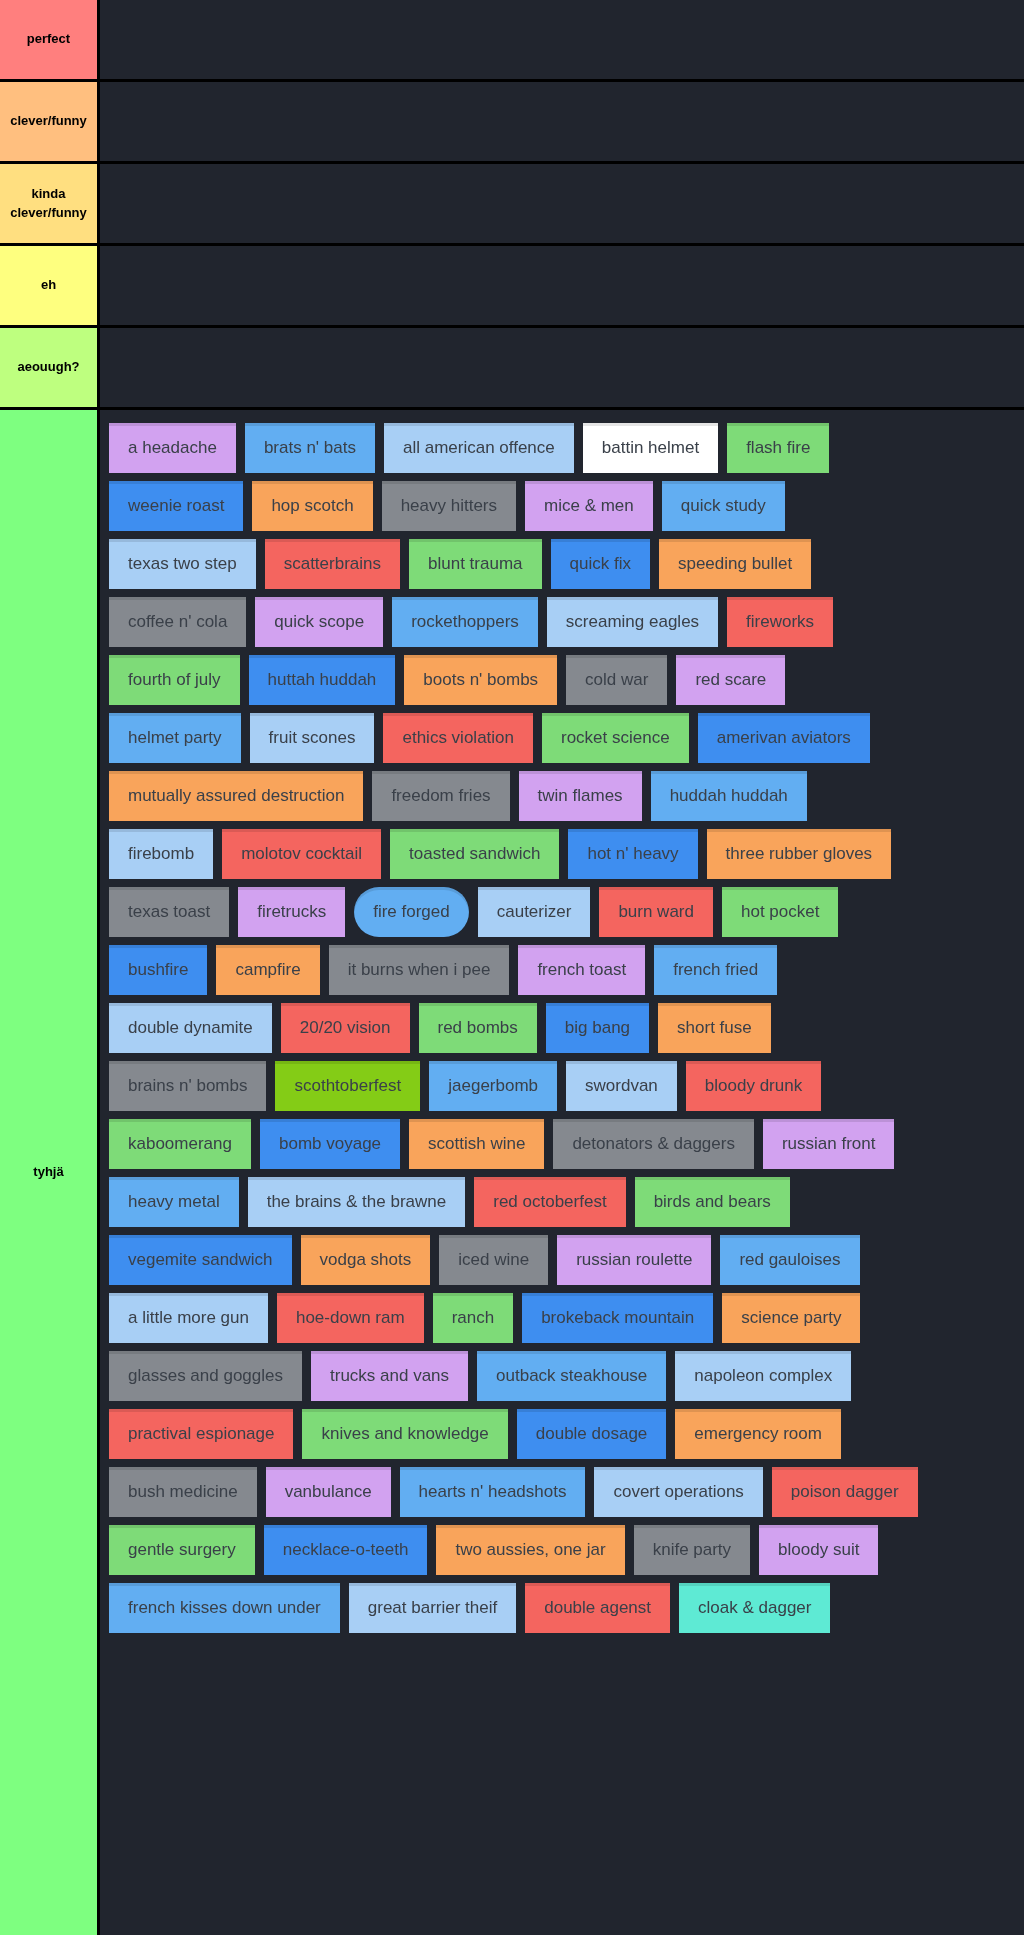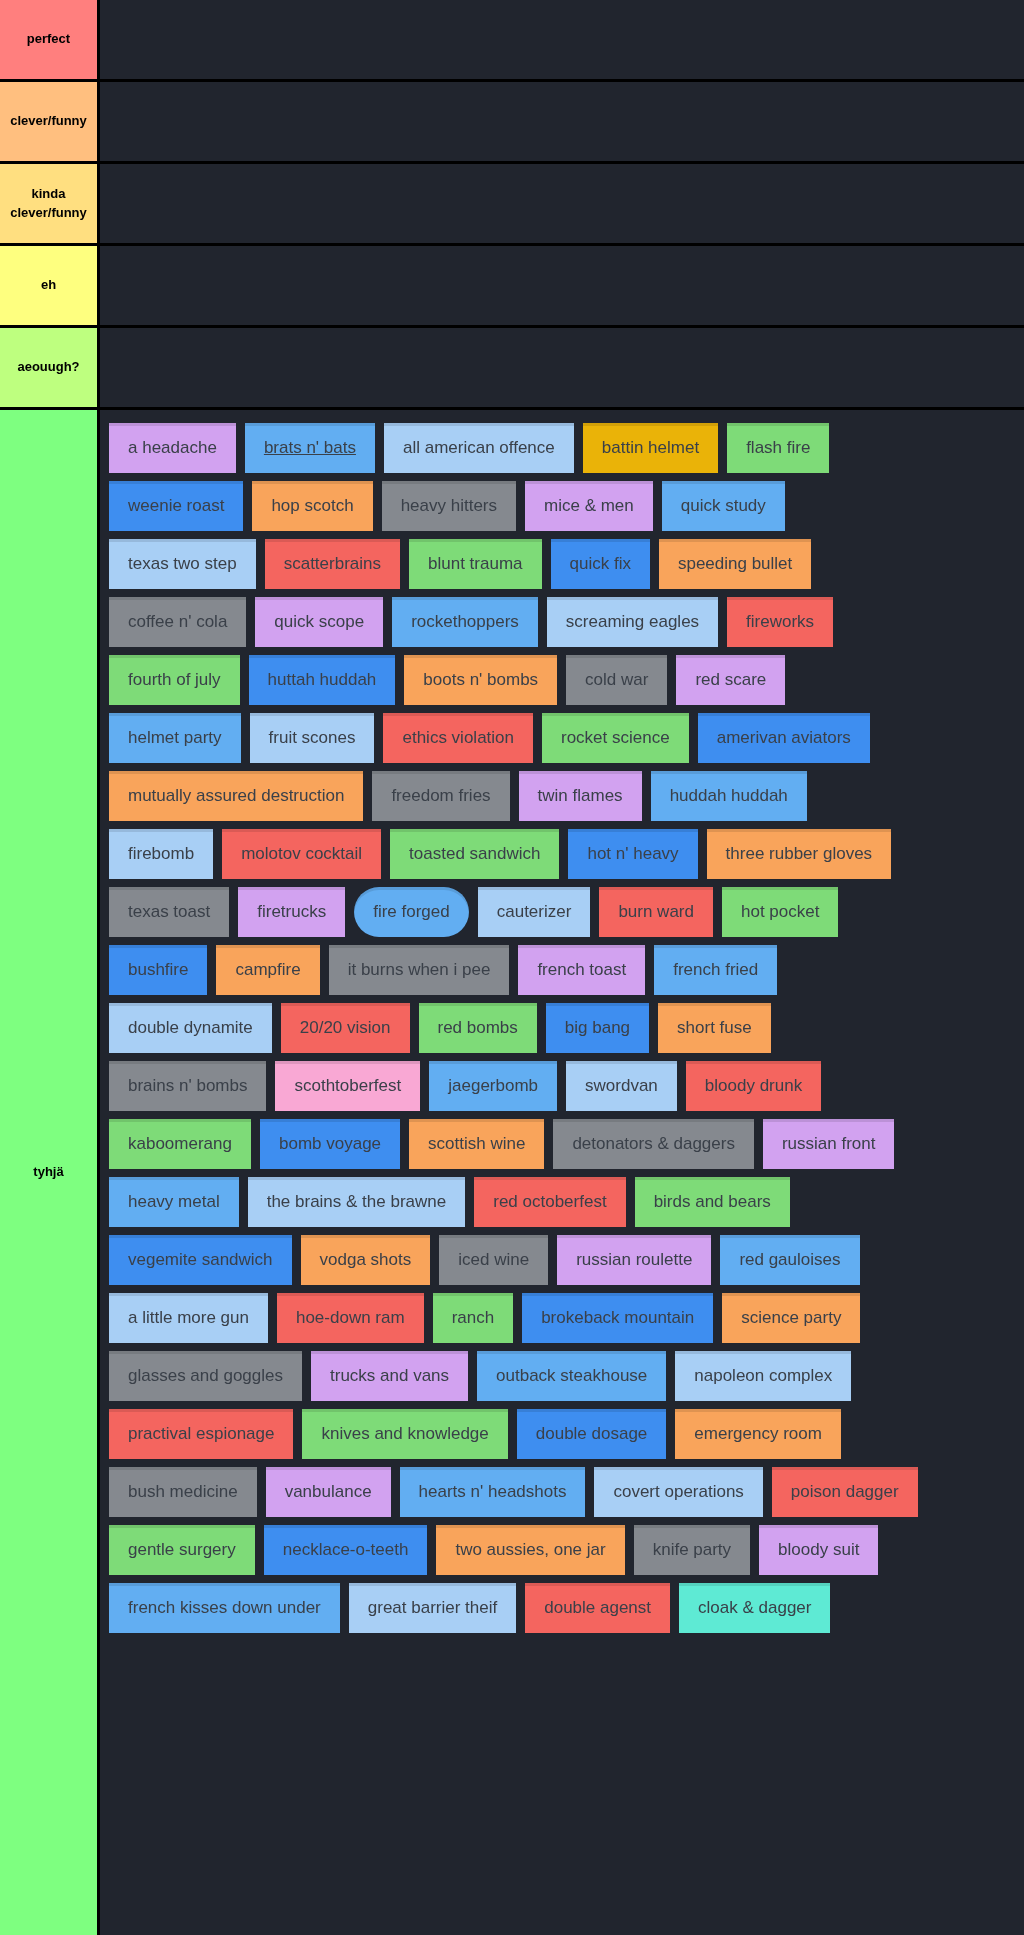--- a/index.html
+++ b/index.html
@@ -54,23 +54,23 @@
     </div>
     <div class="tier-row fixed">
       <div class="tier-label" style="background: rgb(190, 255, 127);">aeouugh?</div>
       <div class="tier-content"></div>
     </div>
     <div class="tier-row grow">
       <div class="tier-label" style="background: rgb(126, 255, 128);">tyhjä</div>
       <div class="tier-content">
         <div class="tile-line">
           <div class="tile" style="background: rgb(210, 162, 240);">a headache</div>
-          <div class="tile" style="background: rgb(98, 174, 242); text-decoration: underline;">brats n' bats</div>
+          <div class="tile" style="background: rgb(98, 174, 242);">brats n' bats</div>
           <div class="tile" style="background: rgb(168, 207, 245);">all american offence</div>
-          <div class="tile" style="background: #eab308;">battin helmet</div>
+          <div class="tile" style="background: #ffffff;">battin helmet</div>
           <div class="tile" style="background: rgb(126, 219, 120);">flash fire</div>
         </div>
         <div class="tile-line">
           <div class="tile" style="background: rgb(62, 142, 240);">weenie roast</div>
           <div class="tile" style="background: rgb(249, 164, 91);">hop scotch</div>
           <div class="tile" style="background: rgb(133, 137, 143);">heavy hitters</div>
           <div class="tile" style="background: rgb(210, 162, 240);">mice &amp; men</div>
           <div class="tile" style="background: rgb(98, 174, 242);">quick study</div>
         </div>
         <div class="tile-line">
@@ -131,21 +131,21 @@
         </div>
         <div class="tile-line">
           <div class="tile" style="background: rgb(168, 207, 245);">double dynamite</div>
           <div class="tile" style="background: rgb(244, 101, 95);">20/20 vision</div>
           <div class="tile" style="background: rgb(126, 219, 120);">red bombs</div>
           <div class="tile" style="background: rgb(62, 142, 240);">big bang</div>
           <div class="tile" style="background: rgb(249, 164, 91);">short fuse</div>
         </div>
         <div class="tile-line">
           <div class="tile" style="background: rgb(133, 137, 143);">brains n' bombs</div>
-          <div class="tile" style="background: #f9a8d4; text-align: center;">scothtoberfest</div>
+          <div class="tile" style="background: #84cc16; text-align: center;">scothtoberfest</div>
           <div class="tile" style="background: rgb(98, 174, 242);">jaegerbomb</div>
           <div class="tile" style="background: rgb(168, 207, 245);">swordvan</div>
           <div class="tile" style="background: rgb(244, 101, 95);">bloody drunk</div>
         </div>
         <div class="tile-line">
           <div class="tile" style="background: rgb(126, 219, 120);">kaboomerang</div>
           <div class="tile" style="background: rgb(62, 142, 240);">bomb voyage</div>
           <div class="tile" style="background: rgb(249, 164, 91);">scottish wine</div>
           <div class="tile" style="background: rgb(133, 137, 143);">detonators &amp; daggers</div>
           <div class="tile" style="background: rgb(210, 162, 240);">russian front</div>

